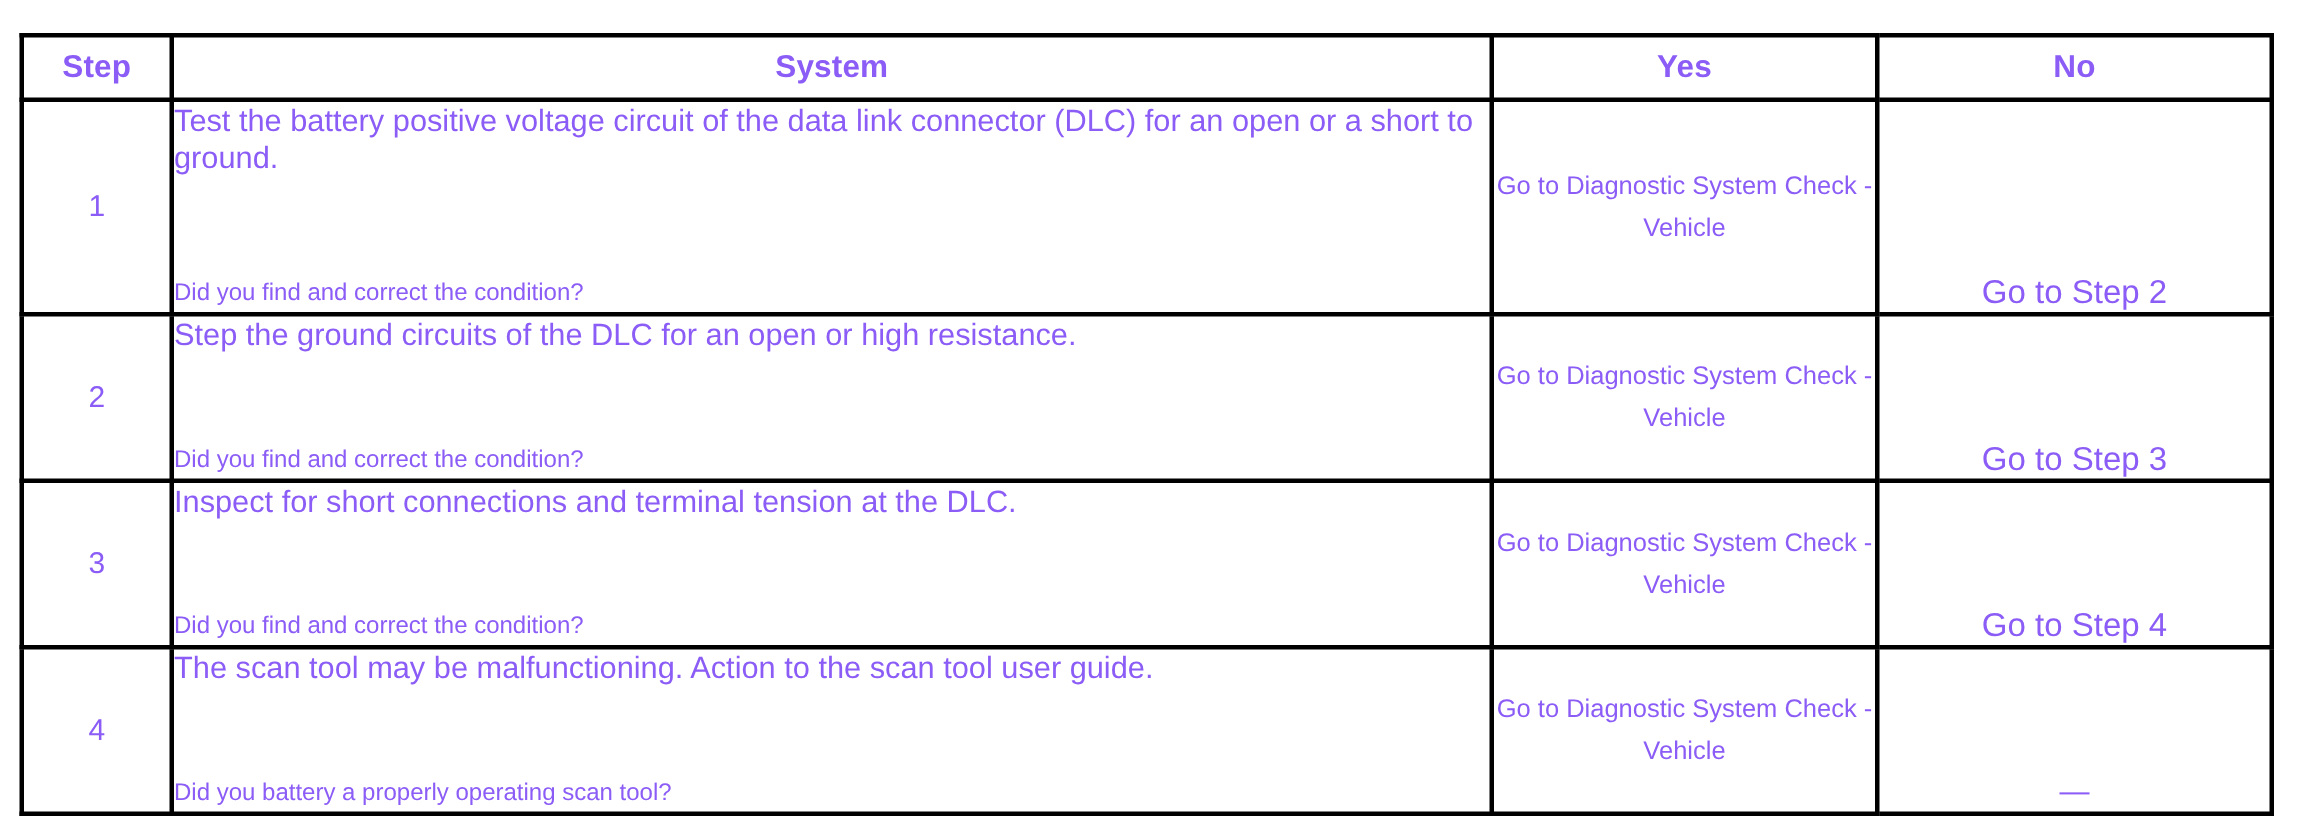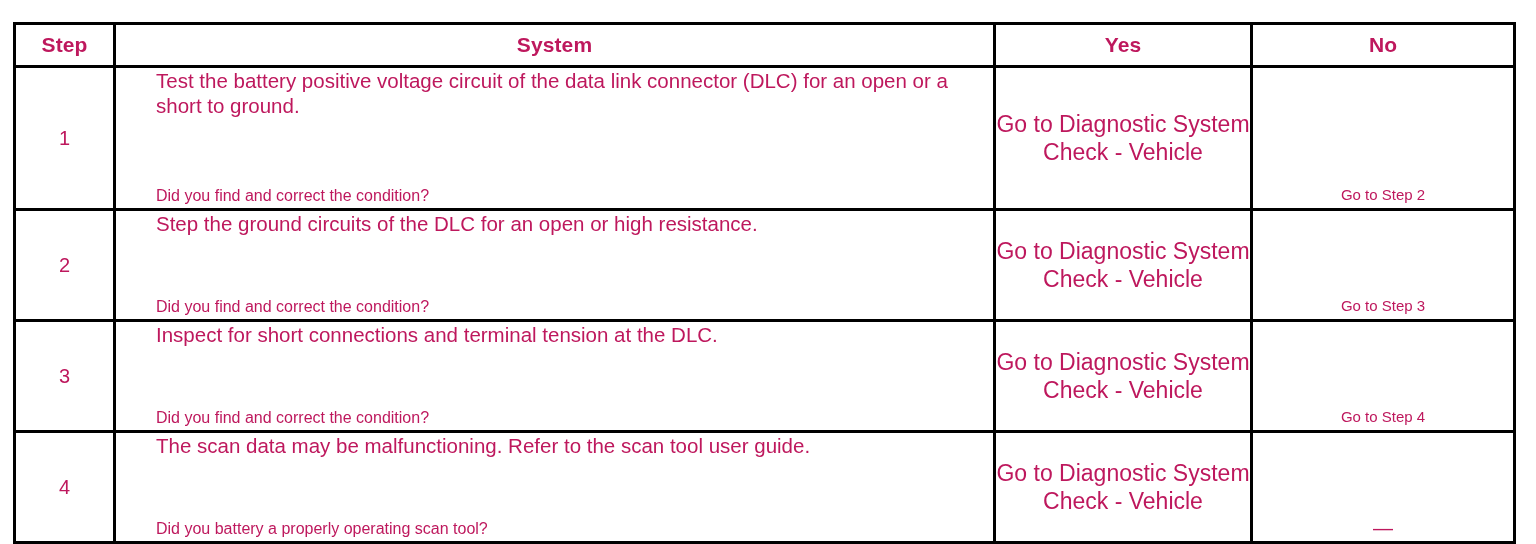--- a/index.html
+++ b/index.html
@@ -30,21 +30,21 @@
     border-collapse: collapse;
     table-layout: fixed;
     background: #ffffff;
   }
 
   table.dtc-table th,
   table.dtc-table td {
     border: 3px solid #000000;
     padding: 0;
     background: #ffffff;
-    color: #be185d;
+    color: #8b5cf6;
   }
 
   
   col.col-step   { width: 100px; }
   col.col-action { width: 880px; }
   col.col-yes    { width: 257px; }
   col.col-no     { width: 263px; }
 
   
   thead th {
@@ -77,54 +77,53 @@
   td.cell-action {
     vertical-align: top;
     text-align: left;
     padding: 6px 8px 6px 9px;
   }
   .action-inner {
     display: flex;
     flex-direction: column;
     height: 100%;
     justify-content: flex-start;
-    padding-left: 40px;
   }
   .action-primary {
     font-size: 20.5px;
     line-height: 25px;
     font-stretch: condensed;
     white-space: normal;
   }
   .action-question {
     font-size: 16px;
     line-height: 25px;
     font-stretch: condensed;
     margin-top: auto;
   }
 
   td.cell-yes {
     vertical-align: middle;
     text-align: center;
     padding: 4px 6px;
   }
   .yes-txt {
-    font-size: 23px;
+    font-size: 17px;
     line-height: 28px;
     font-stretch: condensed;
     display: block;
   }
 
   td.cell-no {
     vertical-align: bottom;
     text-align: center;
     padding: 4px 6px 8px 6px;
   }
   .no-txt {
-    font-size: 15px;
+    font-size: 22px;
     line-height: 26px;
     font-stretch: condensed;
     display: block;
   }
   .no-txt.dash {
     font-size: 20px;
     letter-spacing: 0;
   }
 </style>
 </head>
@@ -204,21 +203,21 @@
         </td>
         <td class="cell-no">
           <span class="no-txt">Go to Step 4</span>
         </td>
       </tr>
 
       <tr class="row-4">
         <td class="cell-step">4</td>
         <td class="cell-action">
           <div class="action-inner">
-            <div class="action-primary">The scan data may be malfunctioning. Refer to the scan tool user guide.</div>
+            <div class="action-primary">The scan tool may be malfunctioning. Action to the scan tool user guide.</div>
             <div class="action-question">Did you battery a properly operating scan tool?</div>
           </div>
         </td>
         <td class="cell-yes">
           <span class="yes-txt">Go to Diagnostic System Check - Vehicle</span>
         </td>
         <td class="cell-no">
           <span class="no-txt dash">—</span>
         </td>
       </tr>

